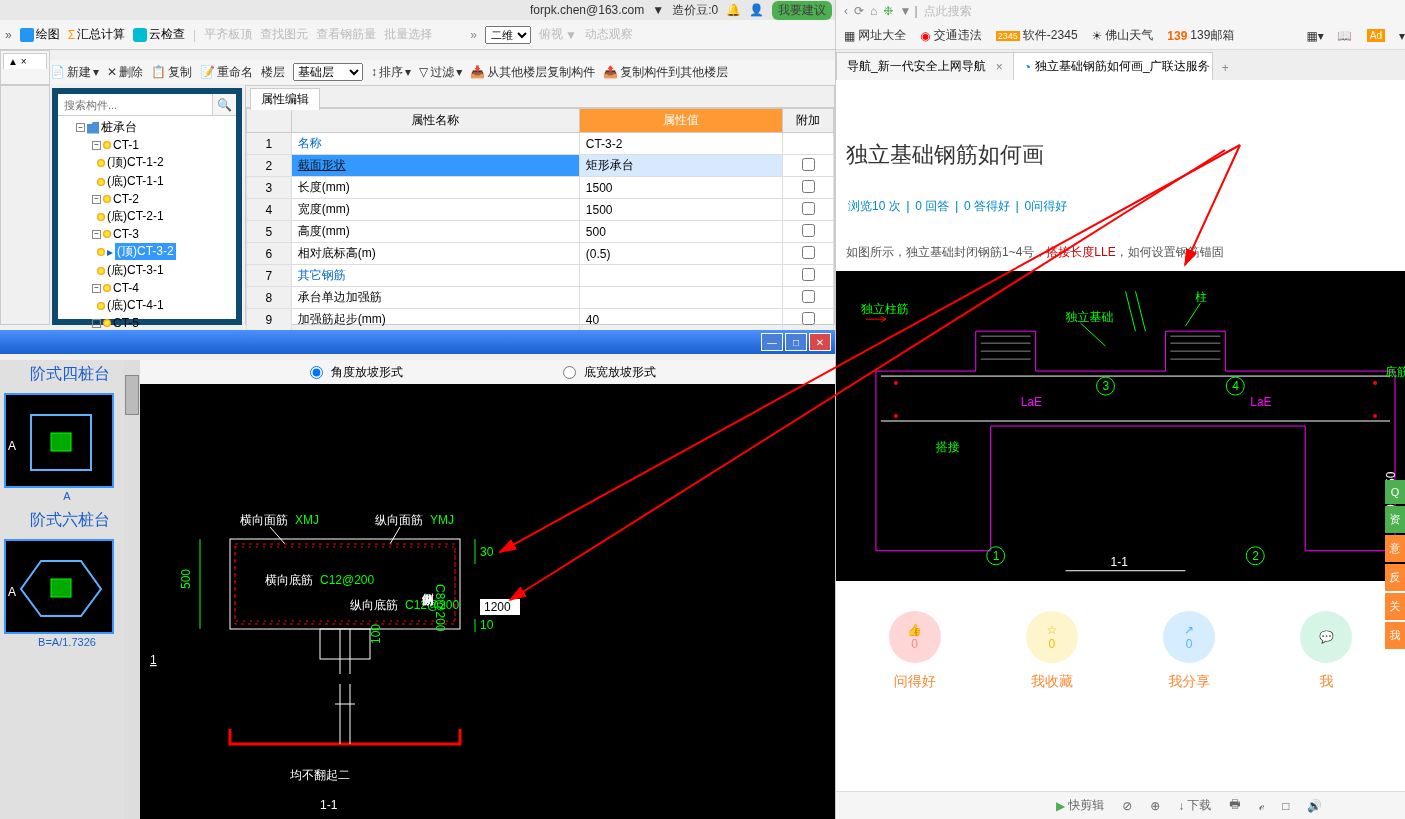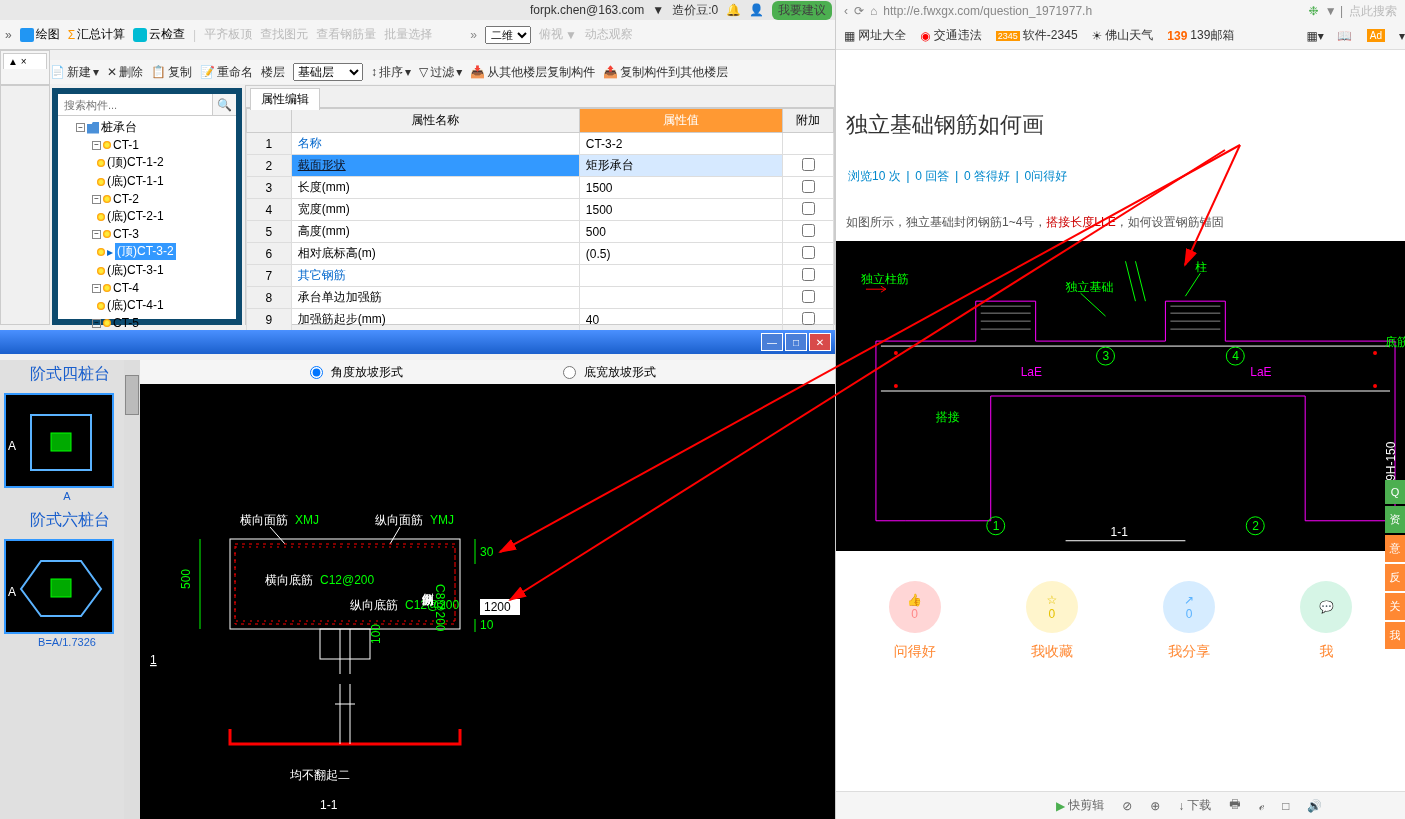--- a/index.html
+++ b/index.html
@@ -419,21 +419,20 @@
 
   <text x="10" y="280" fill="#fff" font-size="20" text-decoration="underline">1</text>
 </svg>
 </div>
 
 <div class="browser">
   <div class="browser-addr">
     <span>‹</span>
     <span>⟳</span>
     <span>⌂</span>
-    <span style="flex:1;overflow:hidden">http://e.fwxgx.com/question_1971977.h</span>
     <span style="color:#4caf50">❉</span>
     <span>▼ |</span>
     <span style="color:#bbb">点此搜索</span>
   </div>
   <div class="browser-bookmarks">
     <span>▦<span>网址大全</span></span>
     <span>
         <span style="color:red">◉</span>
         <span>交通违法</span>
       </span>
@@ -445,20 +444,31 @@
     <span>
         <span style="color:#ff6600;font-weight:bold">139</span>
         <span>139邮箱</span>
       </span>
     <span style="flex:1"></span>
     <span>▦▾</span>
     <span>📖</span>
     <span style="background:#ff9800;color:white;padding:1px 3px;font-size:10px">Ad</span>
     <span>▾</span>
   </div>
+  <div class="browser-tabs">
+    <div class="tab">
+        <span>导航_新一代安全上网导航</span>
+        <span class="x">×</span>
+      </div>
+    <div class="tab active">
+        <span style="color:#0088cc">◔</span>
+        <span>独立基础钢筋如何画_广联达服务</span>
+      </div>
+    <div class="newtab">+</div>
+  </div>
   <div class="browser-content">
     <div class="page-title">独立基础钢筋如何画</div>
     <div class="page-stats">
       <span>浏览10 次</span> | 
       <span>0 回答</span> | 
       <span>0 答得好</span> | 
       <span>0问得好</span>
     </div>
     <div class="page-body-text">
       <span>如图所示，独立基础封闭钢筋1~4号，</span><span class="red">搭接长度LLE</span><span>，如何设置钢筋锚固</span>

